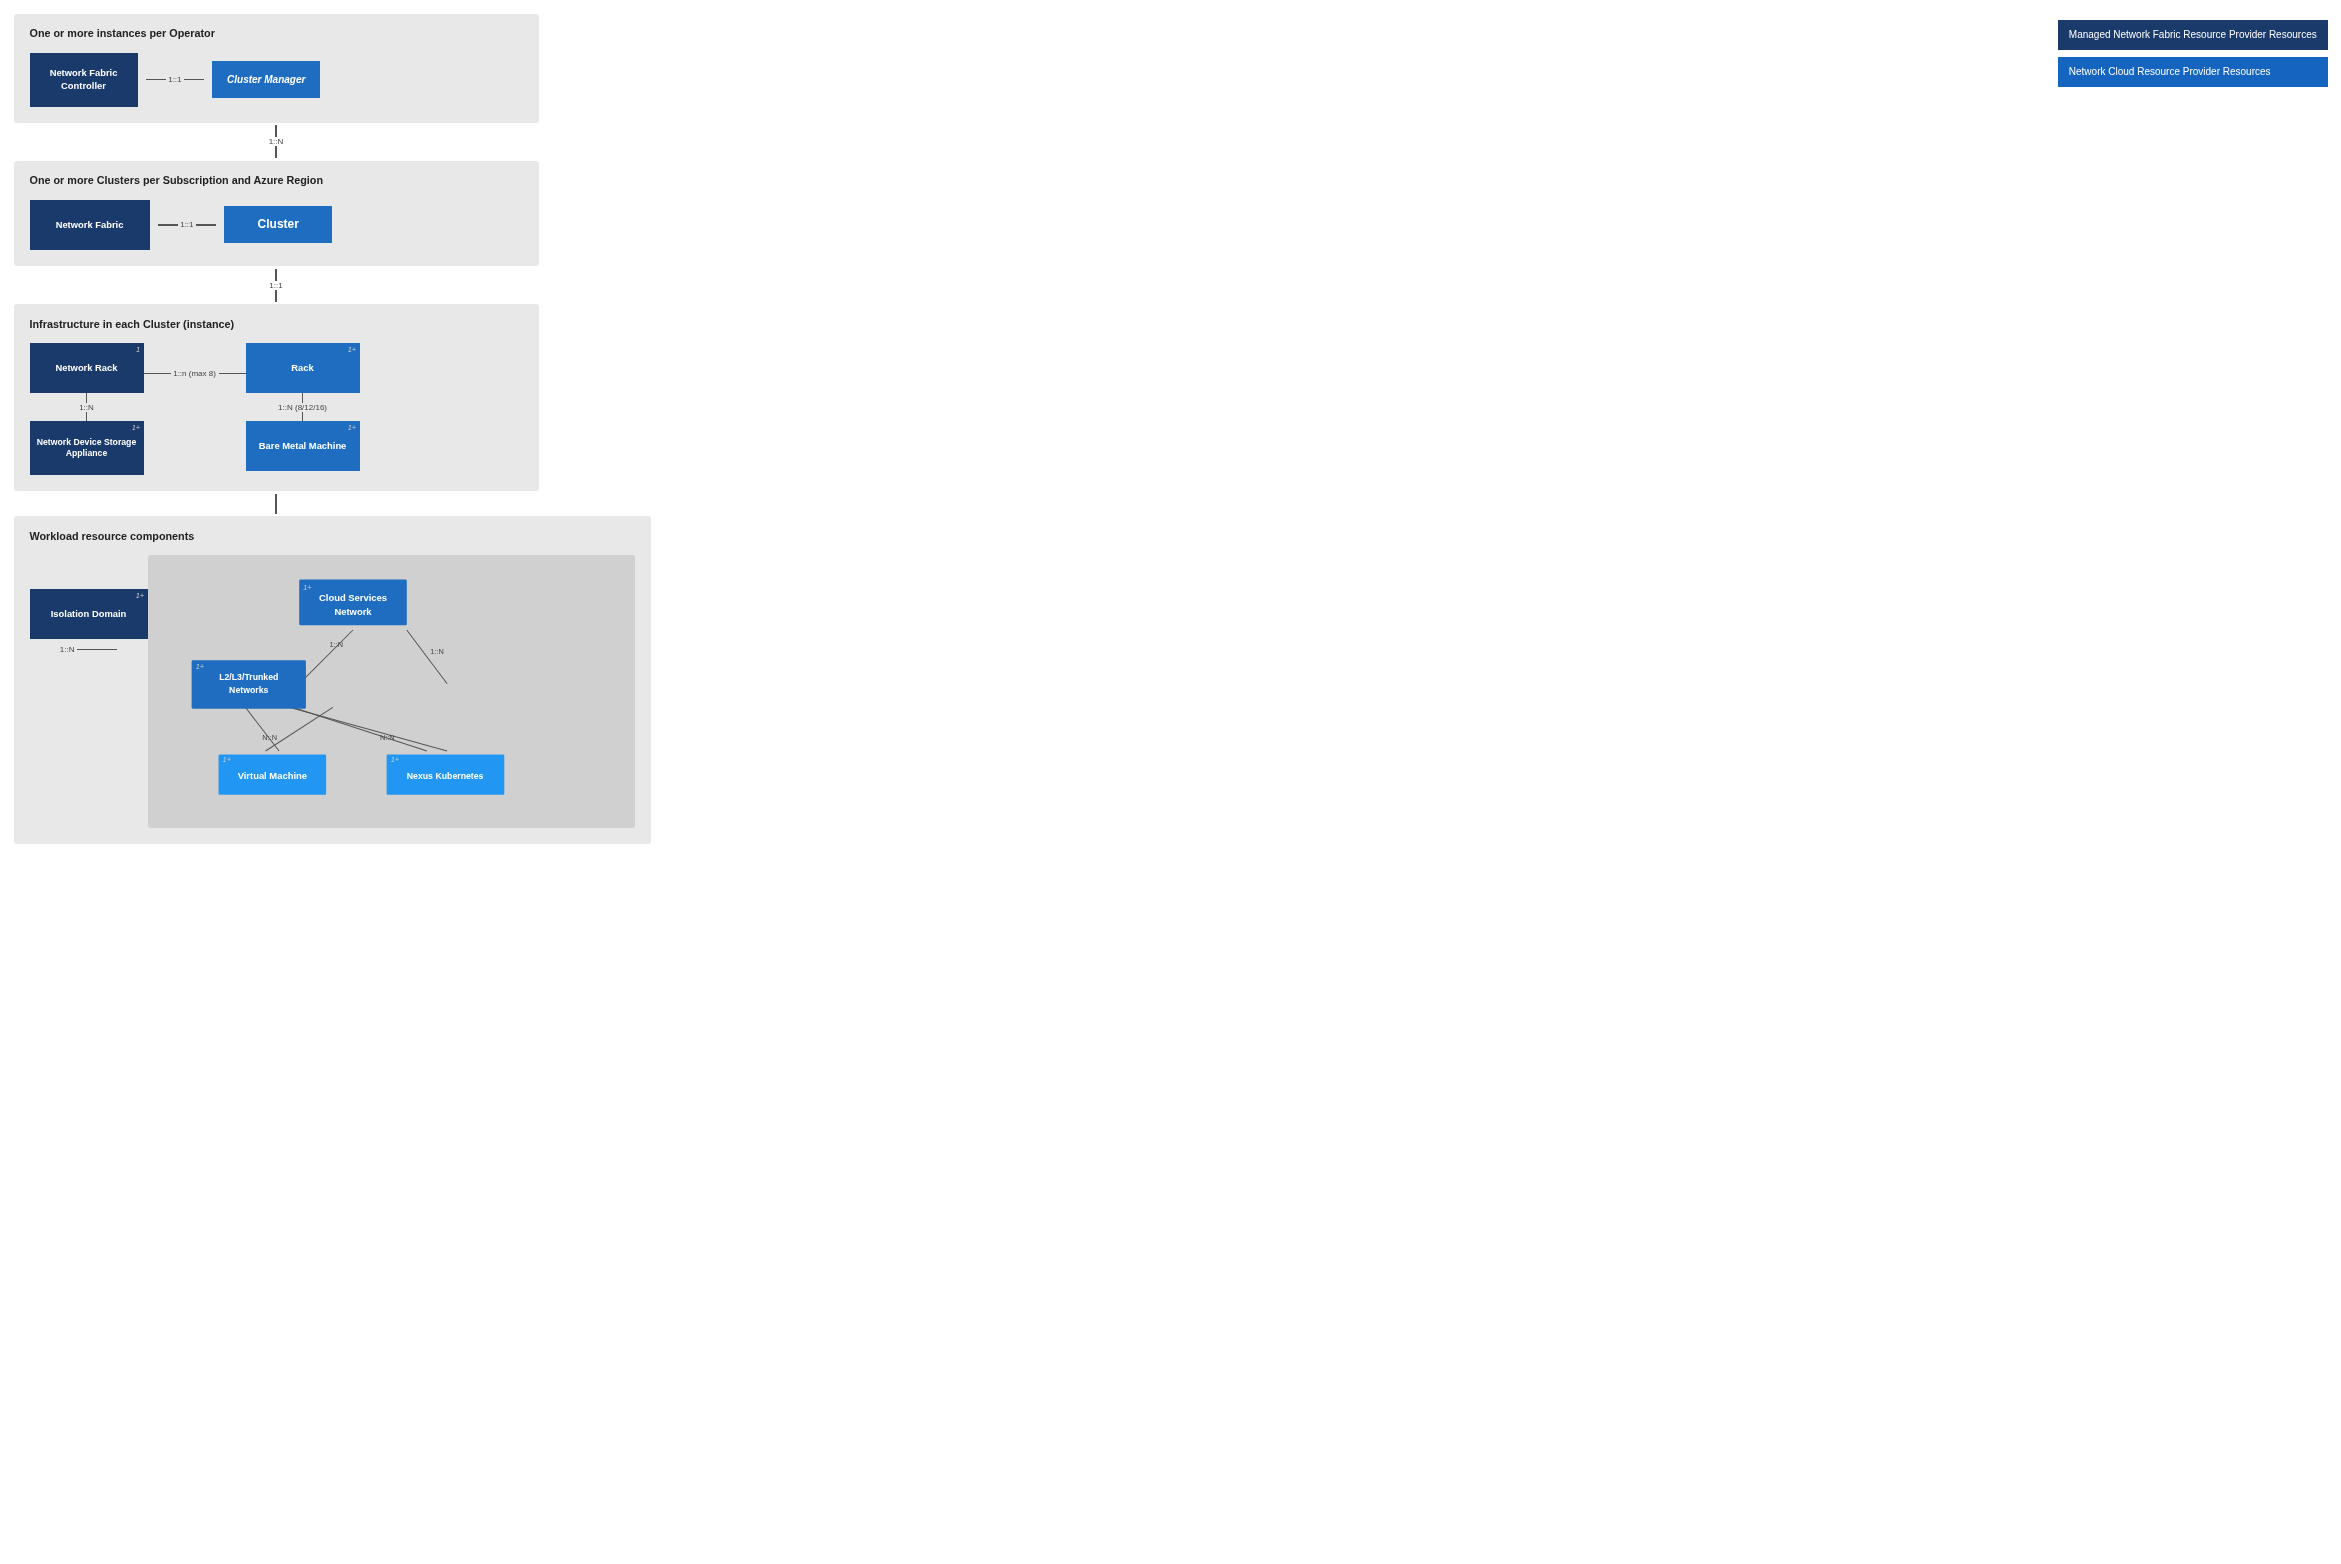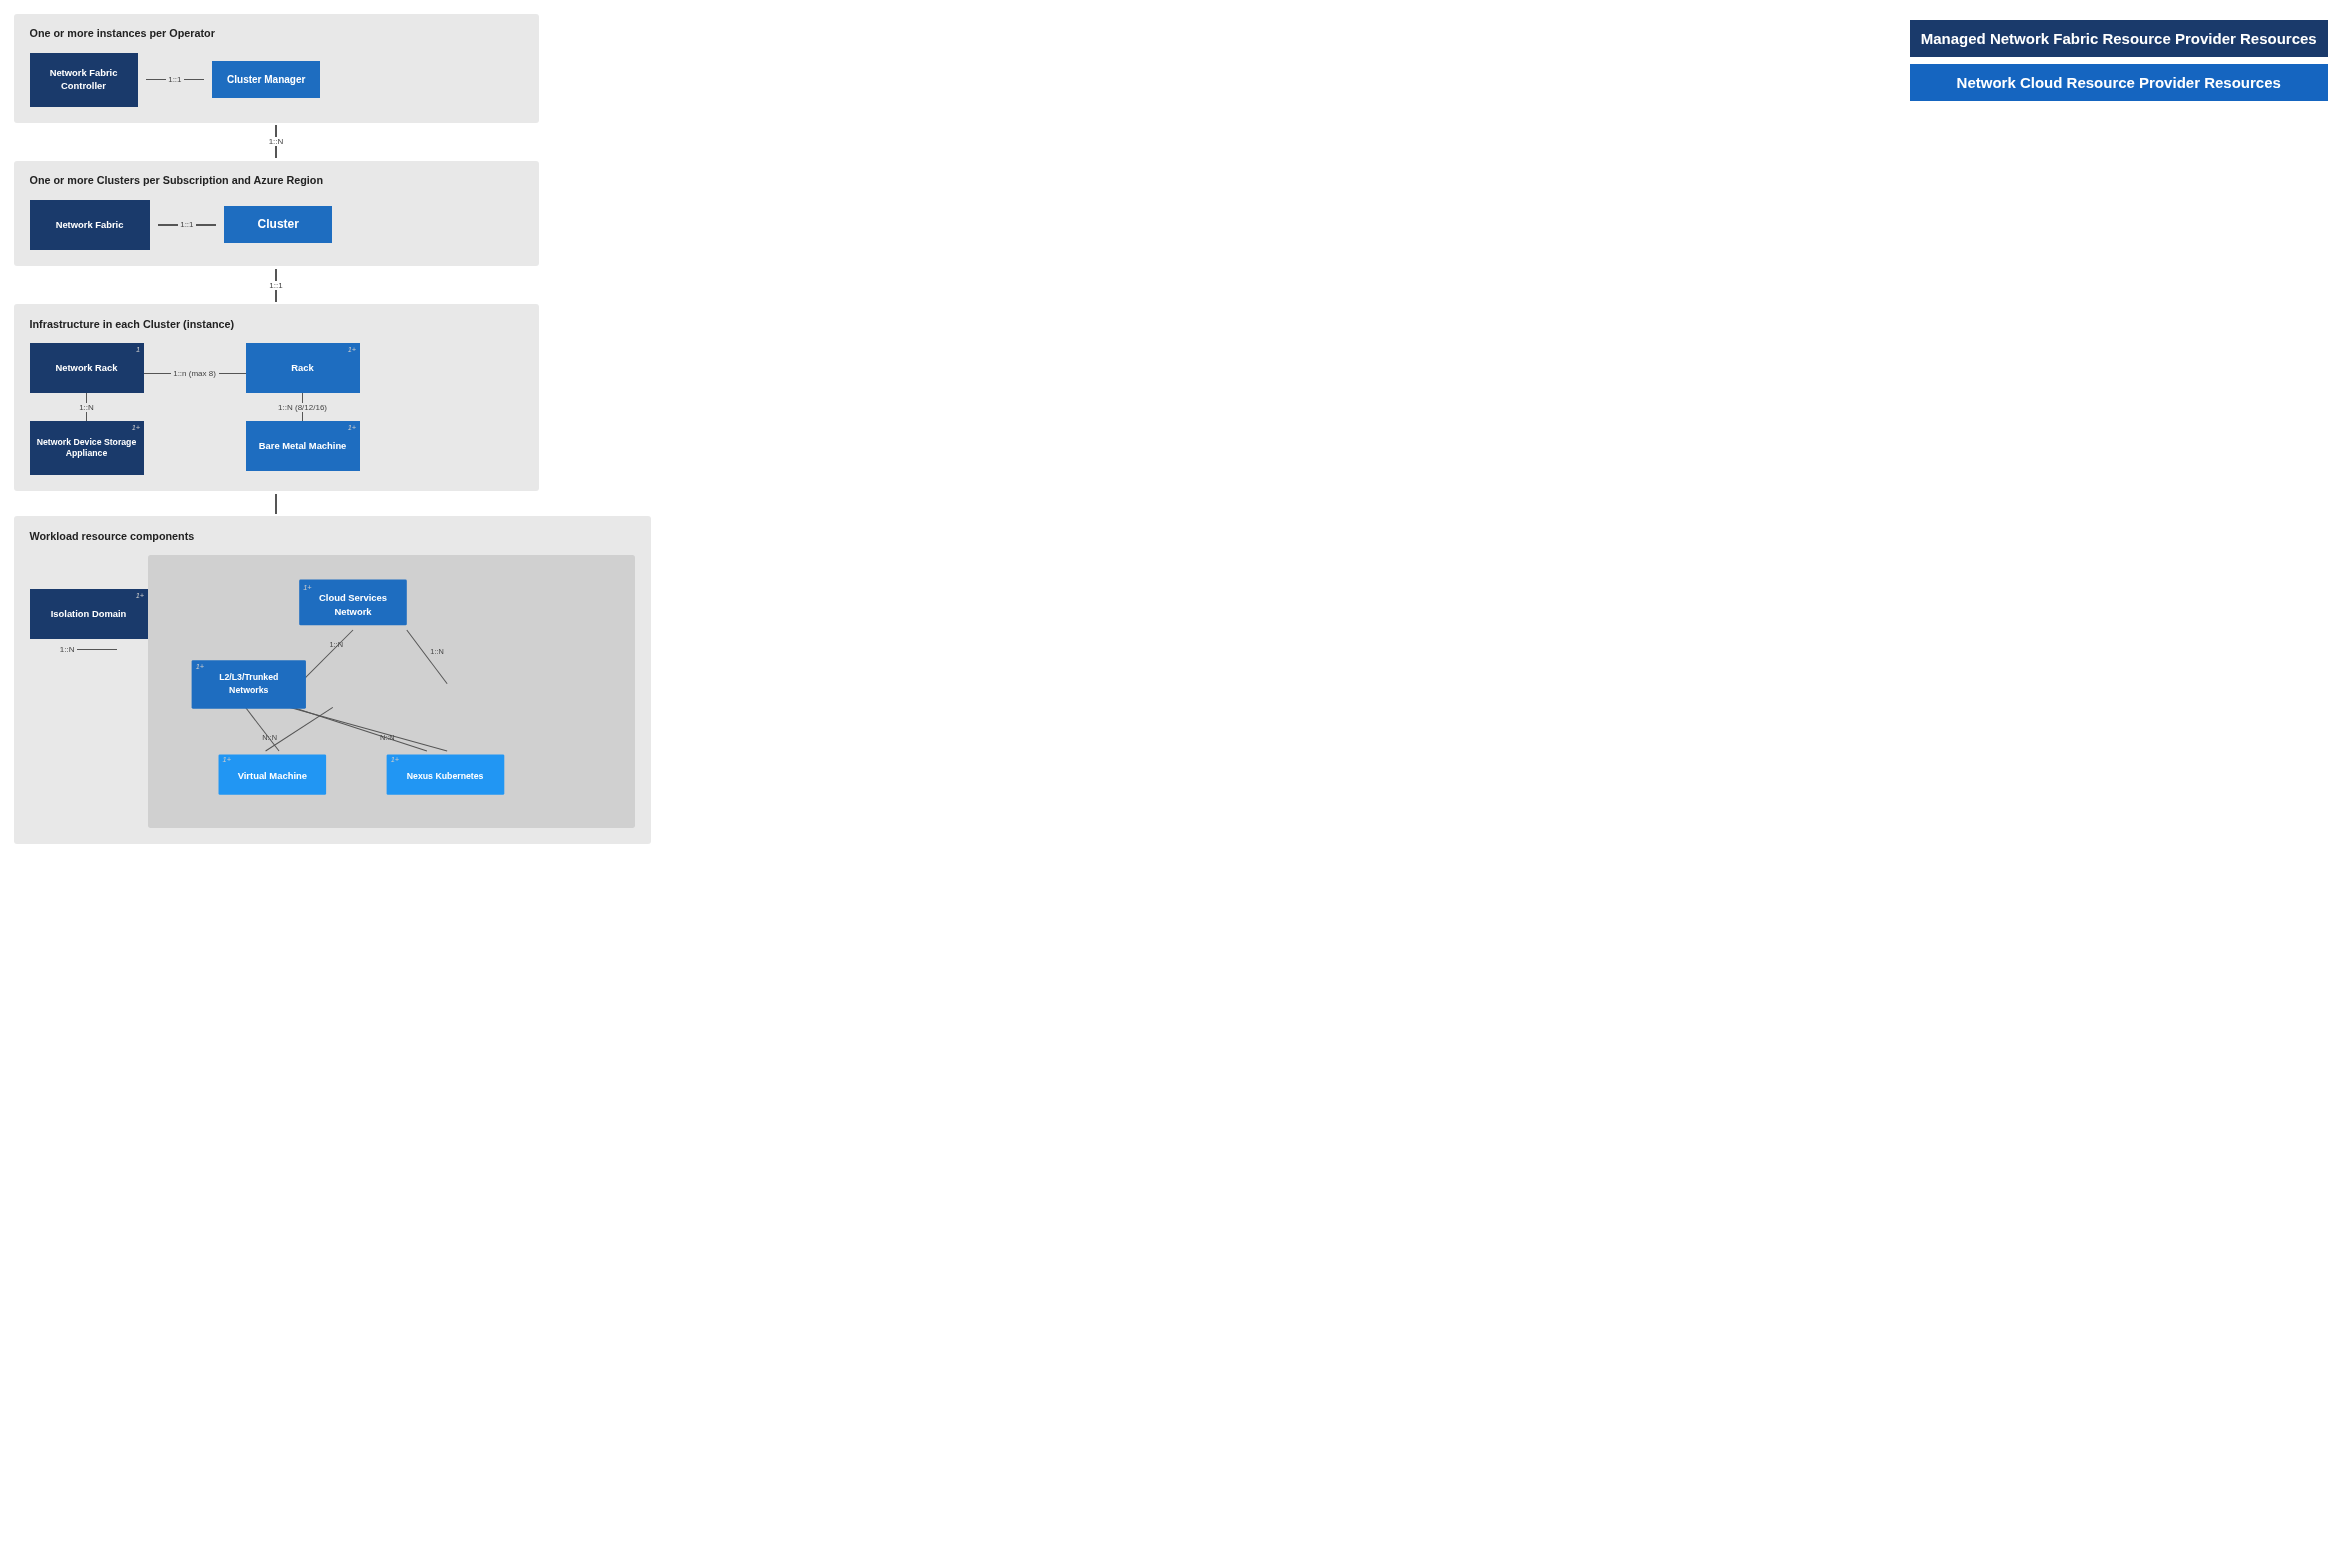--- a/index.html
+++ b/index.html
@@ -30,23 +30,22 @@
       display: flex;
       flex-direction: column;
       gap: 6.7px;
       min-width: 148px;
       margin-top: 6.7px;
     }
 
     .legend-item {
       padding: 8px 10.8px;
       color: white;
-      font-weight: 700;
-      font-size: 15px;
-      text-align: center;
+      font-weight: 400;
+      font-size: 10px;
       line-height: 1.4;
     }
 
     .legend-dark { background: #1a3a6b; }
     .legend-medium { background: #1565c0; }
 
     
     .section {
       background: #e8e8e8;
       border-radius: 3px;
@@ -115,20 +114,21 @@
     .s1-box1 {
       width: 108px;
       height: 54px;
       font-size: 9.4px;
     }
 
     .s1-box2 {
       width: 108px;
       height: 37px;
       font-size: 10px;
+      font-style: italic;
     }
 
     
     .s2-box1 {
       width: 120px;
       height: 50px;
       font-size: 9.4px;
     }
 
     .s2-box2 {

